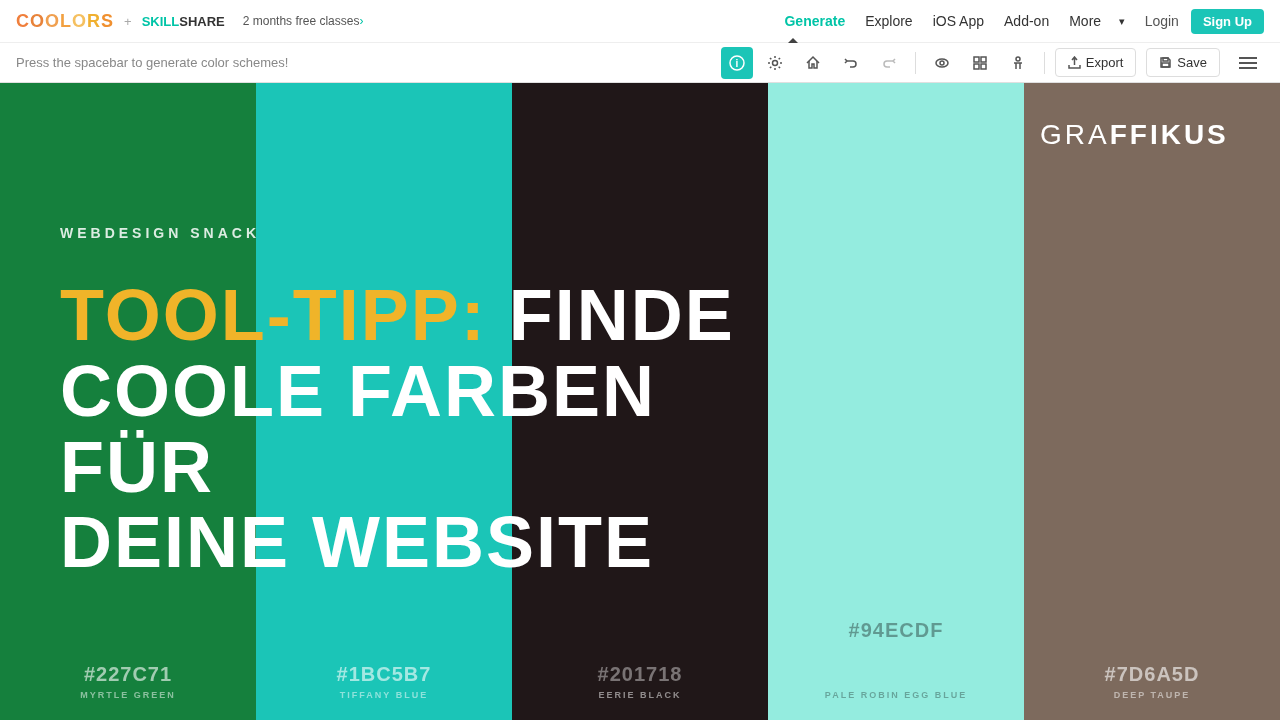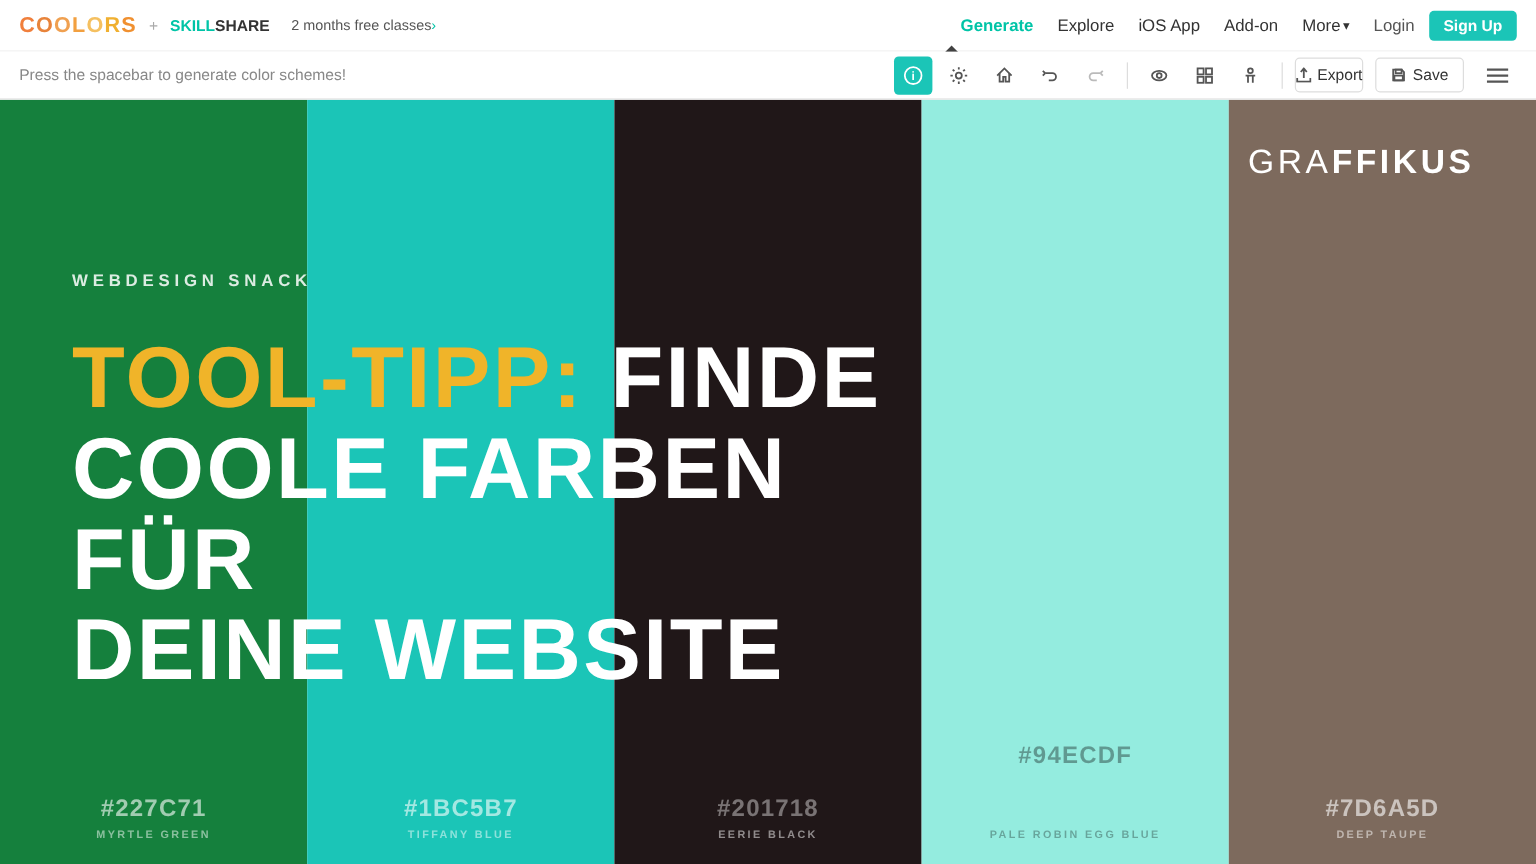--- a/index.html
+++ b/index.html
@@ -56,21 +56,21 @@
       color: #333;
       font-size: 14px;
       padding: 4px 8px;
       cursor: pointer;
     }
     #banner .nav-right .generate {
       color: #00c4a7;
       font-weight: 700;
     }
     #banner .nav-right .more-btn {
-      display: flex; align-items: center; gap: 2px;
+      display: flex; align-items: center; gap: 18px;
     }
     #banner .nav-right .login {
       color: #555;
     }
     #banner .nav-right .signup {
       background: #1bc5b7;
       color: #fff;
       padding: 5px 12px;
       border-radius: 4px;
       font-weight: 700;
@@ -140,21 +140,21 @@
     #toolbar .divider {
       width: 1px;
       height: 22px;
       background: #ddd;
       margin: 0 4px;
     }
     #toolbar .export-btn {
       display: flex;
       align-items: center;
       gap: 5px;
-      padding: 6px 0;
+      padding: 6px 12px;
       border: 1px solid #ddd;
       border-radius: 4px;
       font-size: 13px;
       color: #333;
       cursor: pointer;
       background: #fff;
     }
     #toolbar .save-btn {
       display: flex;
       align-items: center;

